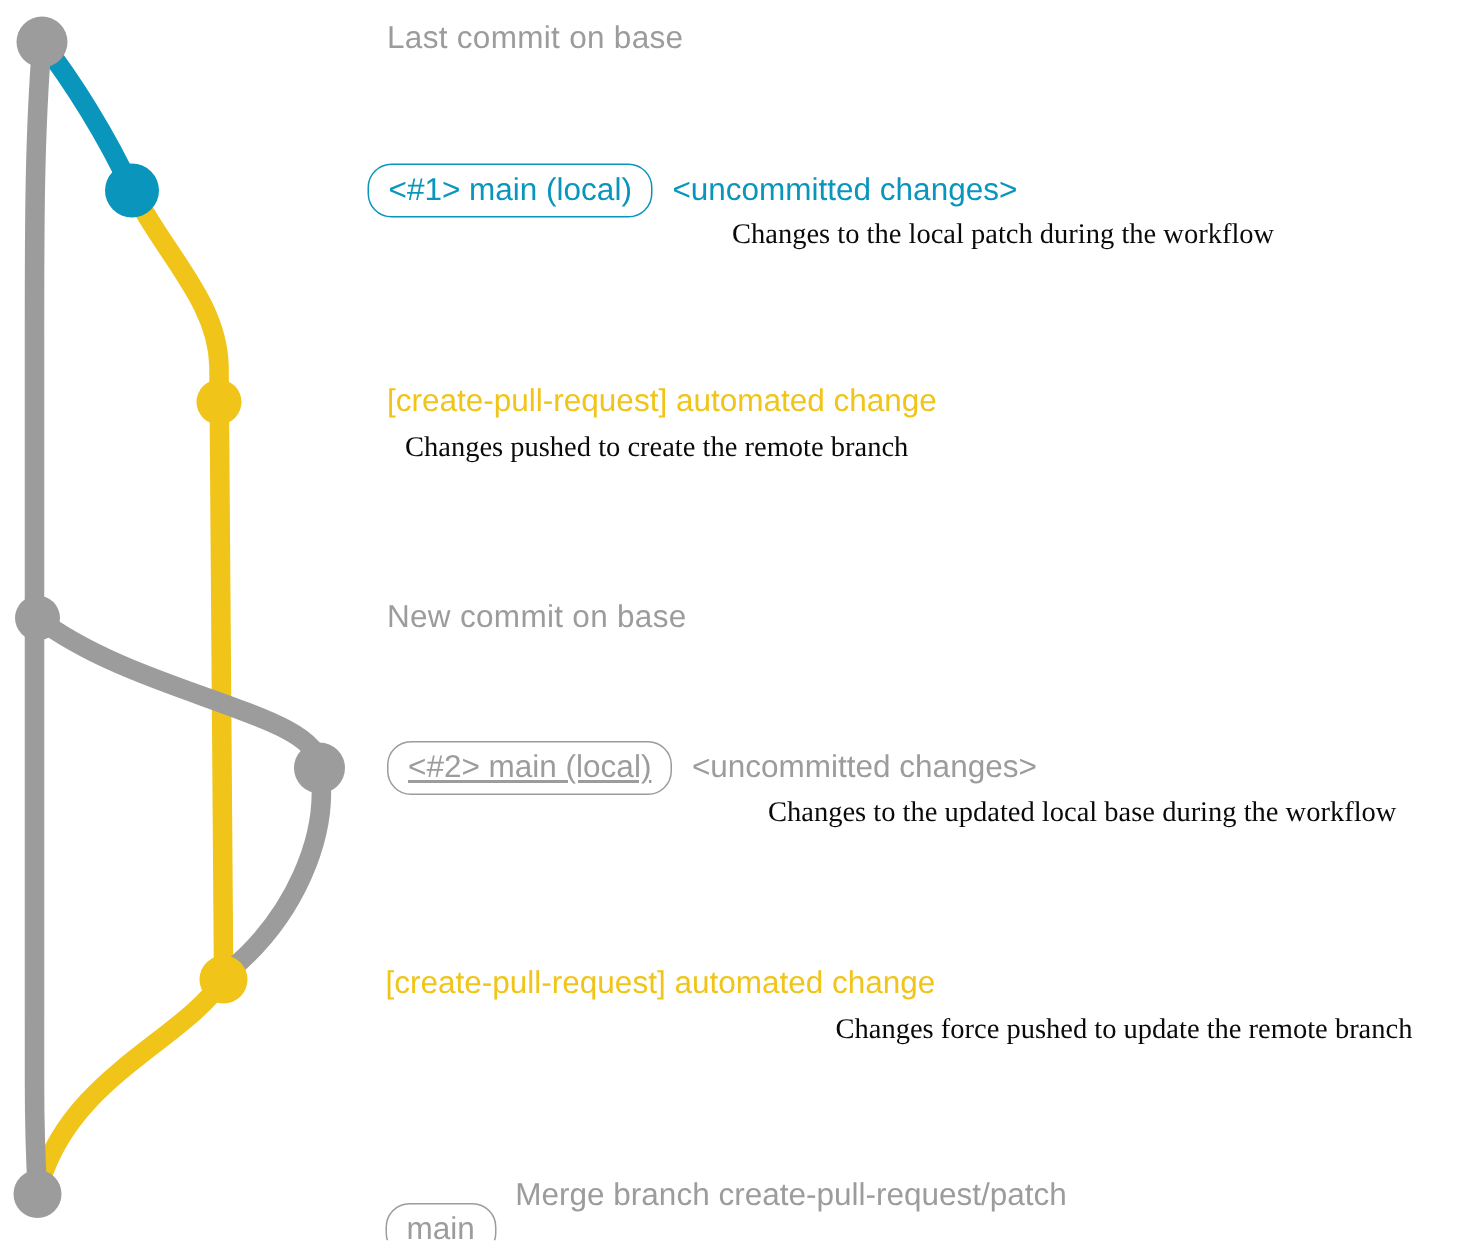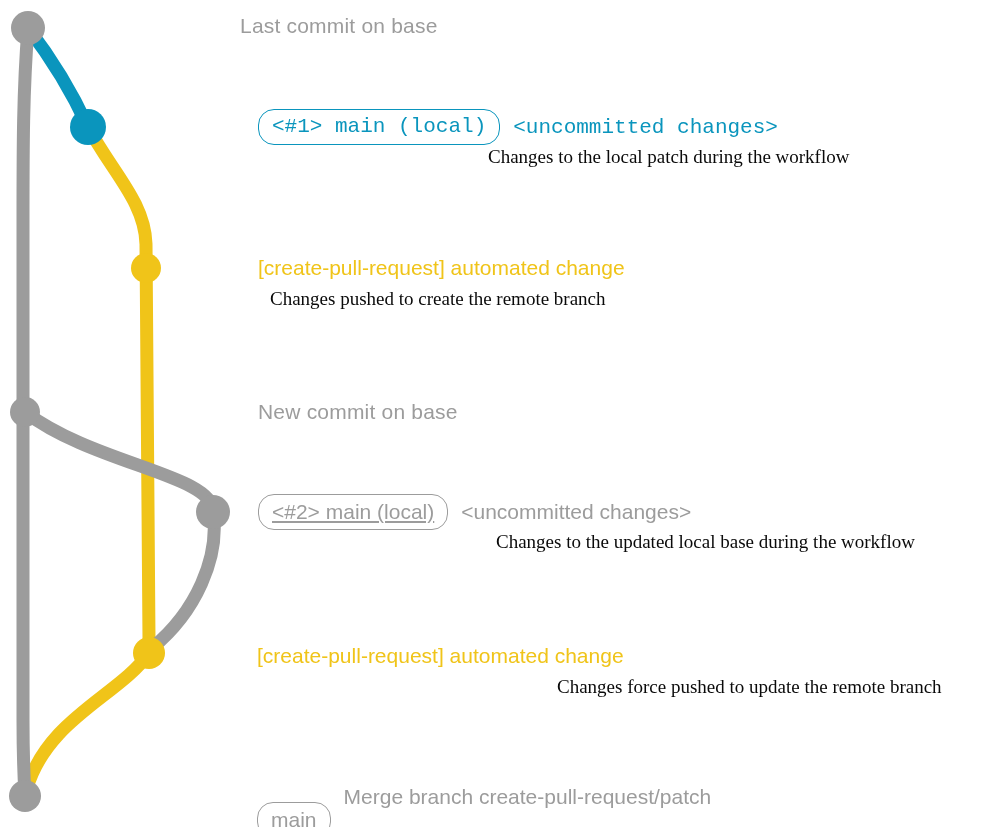--- a/index.html
+++ b/index.html
@@ -62,44 +62,44 @@
 
     <circle cx="28" cy="28" r="17" fill="#9c9c9c"></circle>
     <circle cx="88" cy="127" r="18" fill="#0a95bd"></circle>
     <circle cx="146" cy="268" r="15" fill="#f0c419"></circle>
     <circle cx="25" cy="412" r="15" fill="#9c9c9c"></circle>
     <circle cx="213" cy="512" r="17" fill="#9c9c9c"></circle>
     <circle cx="149" cy="653" r="16" fill="#f0c419"></circle>
     <circle cx="25" cy="796" r="16" fill="#9c9c9c"></circle>
   </svg>
 
-  <div class="row" style="left:240px;top:26px;">
+  <div class="row" style="left:258px;top:26px;">
     <span class="annot" style="color: rgb(156, 156, 156); border-color: rgb(156, 156, 156);">Last commit on base</span>
   </div>
 
-  <div class="row" style="left:258px;top:127px;font-family:Liberation Mono, monospace;">
+  <div class="row" style="left:245px;top:127px;">
     <span class="badge" style="color: rgb(10, 149, 189); border-color: rgb(10, 149, 189);">&lt;#1&gt; main (local)</span>
     <span class="msg" style="color: rgb(10, 149, 189); border-color: rgb(10, 149, 189);">&lt;uncommitted changes&gt;</span>
   </div>
   <div class="caption" style="left:488px;top:146px;">Changes to the local patch during the workflow</div>
 
   <div class="row" style="left:258px;top:268px;">
     <span class="msg" style="color: rgb(240, 196, 25); border-color: rgb(240, 196, 25);">[create-pull-request] automated change</span>
   </div>
   <div class="caption" style="left:270px;top:288px;">Changes pushed to create the remote branch</div>
 
   <div class="row" style="left:258px;top:412px;">
     <span class="annot" style="color: rgb(156, 156, 156); border-color: rgb(156, 156, 156);">New commit on base</span>
   </div>
 
   <div class="row" style="left:258px;top:512px;">
     <span class="badge" style="color: rgb(156, 156, 156); border-color: rgb(156, 156, 156); text-decoration: underline;">&lt;#2&gt; main (local)</span>
     <span class="msg" style="color: rgb(156, 156, 156); border-color: rgb(156, 156, 156);">&lt;uncommitted changes&gt;</span>
   </div>
-  <div class="caption" style="left:496px;top:531px;">Changes to the updated local base during the workflow</div>
+  <div class="caption" style="left:512px;top:531px;">Changes to the updated local base during the workflow</div>
 
   <div class="row" style="left:257px;top:656px;">
     <span class="msg" style="color: rgb(240, 196, 25); border-color: rgb(240, 196, 25);">[create-pull-request] automated change</span>
   </div>
   <div class="caption" style="left:557px;top:676px;">Changes force pushed to update the remote branch</div>
 
   <div class="row" style="left:257px;top:797px;">
     <span class="badge" style="color: rgb(156, 156, 156); border-color: rgb(156, 156, 156); margin-top: 46px;">main</span>
     <span class="msg" style="color: rgb(156, 156, 156); border-color: rgb(156, 156, 156);">Merge branch create-pull-request/patch</span>
   </div>

